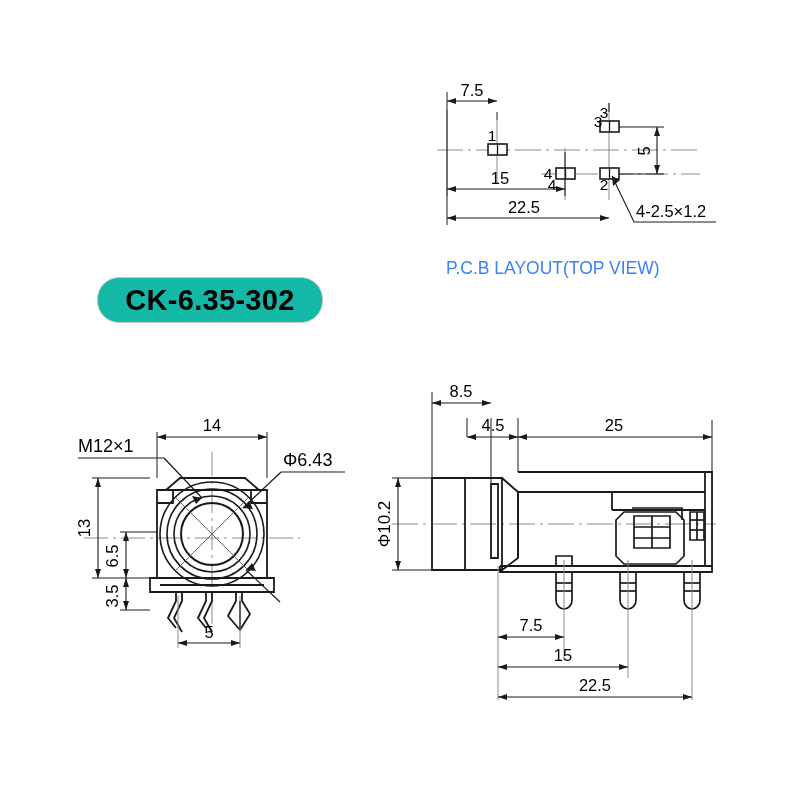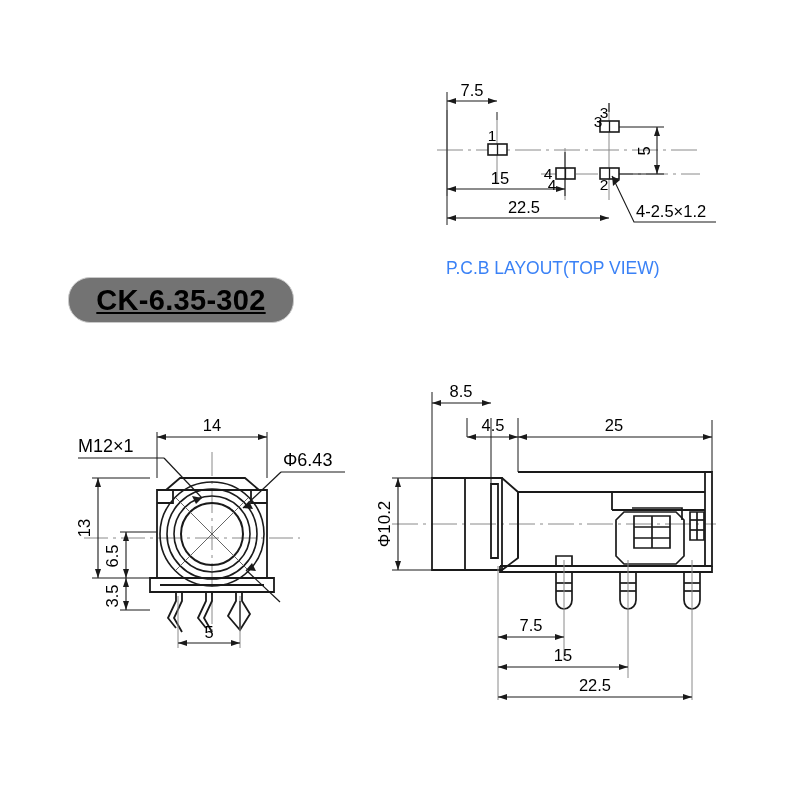--- a/index.html
+++ b/index.html
@@ -1,23 +1,23 @@
 <!DOCTYPE html>
 <html><head>
 <meta charset="utf-8">
 <style>
   html,body{margin:0;padding:0;background:#fff;}
   body{width:800px;height:800px;position:relative;
        font-family:"Liberation Sans","DejaVu Sans",sans-serif;color:#111;}
   #sheet{position:absolute;inset:0;width:800px;height:800px;}
   .badge{
-    position:absolute;left:68px;top:277px;width:224px;height:44px;
-    border:1.5px solid #c9c9c9;border-radius:22px;background:#737373;
+    position:absolute;left:97px;top:277px;width:224px;height:44px;
+    border:1.5px solid #c9c9c9;border-radius:22px;background:#14b8a6;
     display:flex;align-items:center;justify-content:center;
-    font-size:29px;font-weight:bold;letter-spacing:.3px;color:#000;text-decoration:underline;
+    font-size:29px;font-weight:bold;letter-spacing:.3px;color:#000;
   }
   .caption{
     position:absolute;left:446px;top:258px;width:260px;
     font-size:17.5px;color:#3b82f6;text-align:left;white-space:nowrap;
   }
   svg text{font-family:"Liberation Sans","DejaVu Sans",sans-serif;fill:#000;}
 </style>
 </head>
 <body>
 

